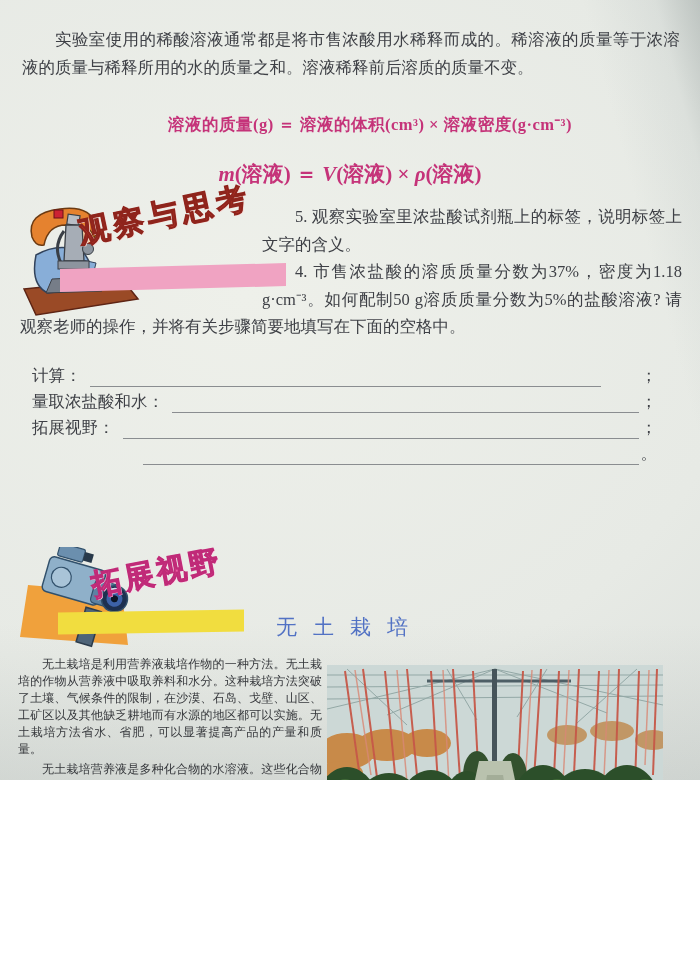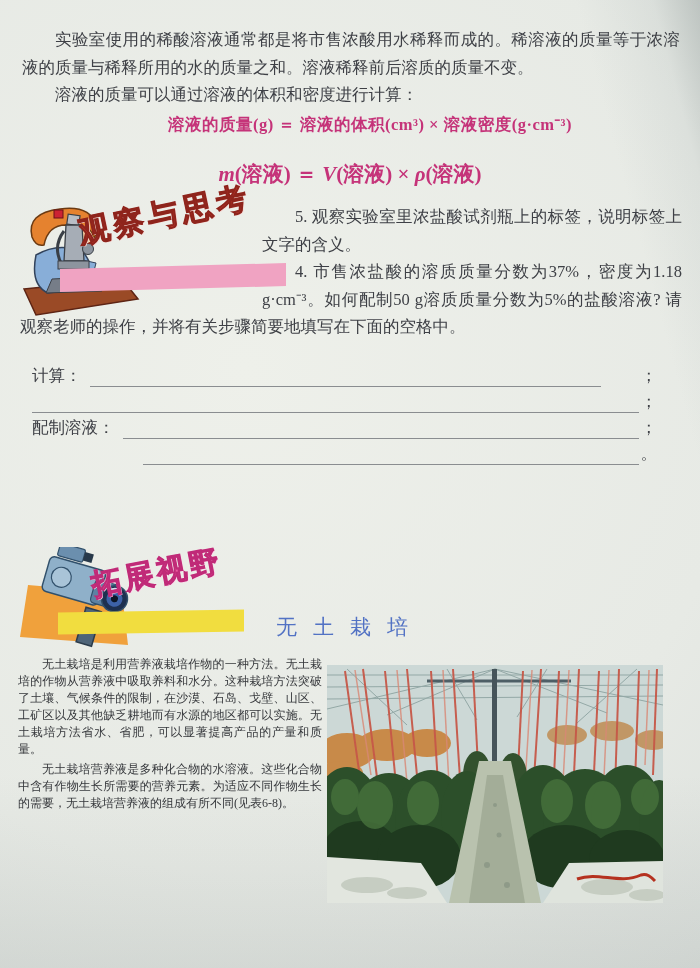--- a/index.html
+++ b/index.html
@@ -1,17 +1,17 @@
 <!DOCTYPE html>
 <html><head>
 <meta charset="utf-8">
 <style>
   html,body{margin:0;padding:0;}
   .page{
-    position:relative;width:700px;height:968px;overflow:hidden;
+    position:relative;width:700px;height:780px;overflow:hidden;
     font-family:"Liberation Serif", serif;color:#3e4046;
     background:
       linear-gradient(255deg, rgba(150,160,158,.5) 0%, rgba(190,198,196,.28) 5%, rgba(0,0,0,0) 13%),
       linear-gradient(180deg, rgba(0,0,0,0) 80%, rgba(140,150,148,.18) 100%),
       radial-gradient(130% 95% at 35% 38%, #eef0ea 0%, #e7eae5 55%, #dee2de 80%, #d3d8d5 100%);
   }
   
   .intro{position:absolute;top:26px;left:22px;width:658px;font-size:16.5px;line-height:27.5px;text-align:justify;}
   .intro p{margin:0;text-indent:2em;}
   
@@ -58,21 +58,20 @@
   .caption{text-align:center;font-weight:bold;font-size:14px;color:#26282c;margin-top:13px;
     font-family:"Liberation Sans", sans-serif;letter-spacing:1px;}
 </style>
 </head>
 <body>
 
 <div class="page">
 
   <div class="intro">
     <p>实验室使用的稀酸溶液通常都是将市售浓酸用水稀释而成的。稀溶液的质量等于浓溶液的质量与稀释所用的水的质量之和。溶液稀释前后溶质的质量不变。</p>
-    <p>溶液的质量可以通过溶液的体积和密度进行计算：</p>
   </div>
 
   <div class="formula1">溶液的质量(g) ＝ 溶液的体积(cm³) × 溶液密度(g·cm⁻³)</div>
   <div class="formula2">
     <span class="it">m</span><span>(溶液) ＝ </span><span class="it">V</span><span>(溶液) × </span><span class="it">ρ</span><span>(溶液)</span>
   </div>
 
   <div class="observe">
     <div class="observe-badge">
       <svg class="kid-svg" width="118" height="115" viewBox="0 0 118 115">
@@ -99,25 +98,26 @@
     <p class="q">4. 市售浓盐酸的溶质质量分数为37%，密度为1.18 g·cm⁻³。如何配制50 g溶质质量分数为5%的盐酸溶液? 请观察老师的操作，并将有关步骤简要地填写在下面的空格中。</p>
   </div>
 
   <div class="blanks">
     <div class="blank-row row-0">
       <span class="blank-label">计算：</span>
       <span class="blank-line"></span>
       <span class="blank-end">；</span>
     </div>
     <div class="blank-row row-1">
+      <span class="blank-label">量取浓盐酸和水：</span>
       <span class="blank-line"></span>
       <span class="blank-end">；</span>
     </div>
     <div class="blank-row row-2">
-      <span class="blank-label">配制溶液：</span>
+      <span class="blank-label">拓展视野：</span>
       <span class="blank-line"></span>
       <span class="blank-end">；</span>
     </div>
     <div class="blank-row row-3">
       <span class="blank-label"></span>
       <span class="blank-line"></span>
       <span class="blank-end">。</span>
     </div>
   </div>
 

